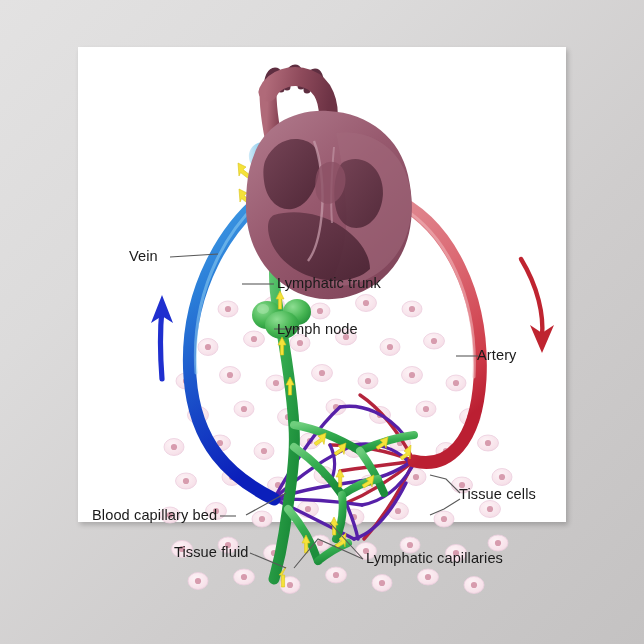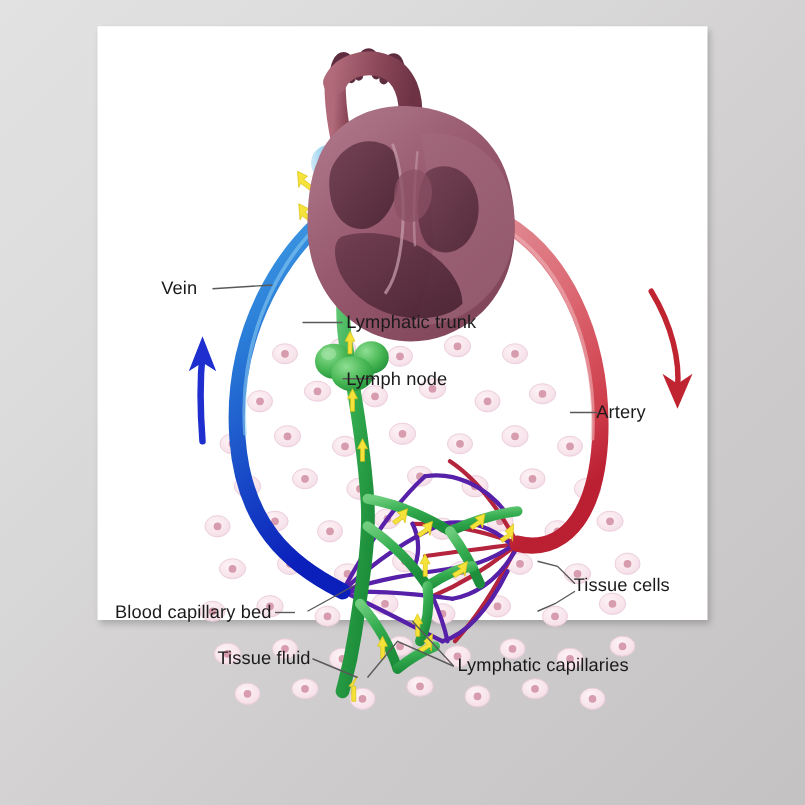--- a/index.html
+++ b/index.html
@@ -6,21 +6,21 @@
   body{
     width:644px;height:644px;overflow:hidden;
     font-family:"Liberation Sans", sans-serif;
     background:#d9d8d8;
   }
   #stage{
     position:relative;width:644px;height:644px;
     background:linear-gradient(135deg,#e3e2e2 0%,#dcdbdb 28%,#cfcdcd 62%,#c4c2c2 100%);
   }
   #poster{
-    position:absolute;left:78px;top:21px;width:488px;height:475px;
+    position:absolute;left:78px;top:47px;width:488px;height:475px;
     background:#ffffff;
     box-shadow:2px 3px 5px rgba(0,0,0,.20);
   }
   #art{position:absolute;left:0;top:0;width:488px;height:579px;}
   svg{display:block;}
   .lbl{
     font-family:"Liberation Sans", sans-serif;
     font-size:14.6px;
     fill:#1a1a1a;
     letter-spacing:.1px;

